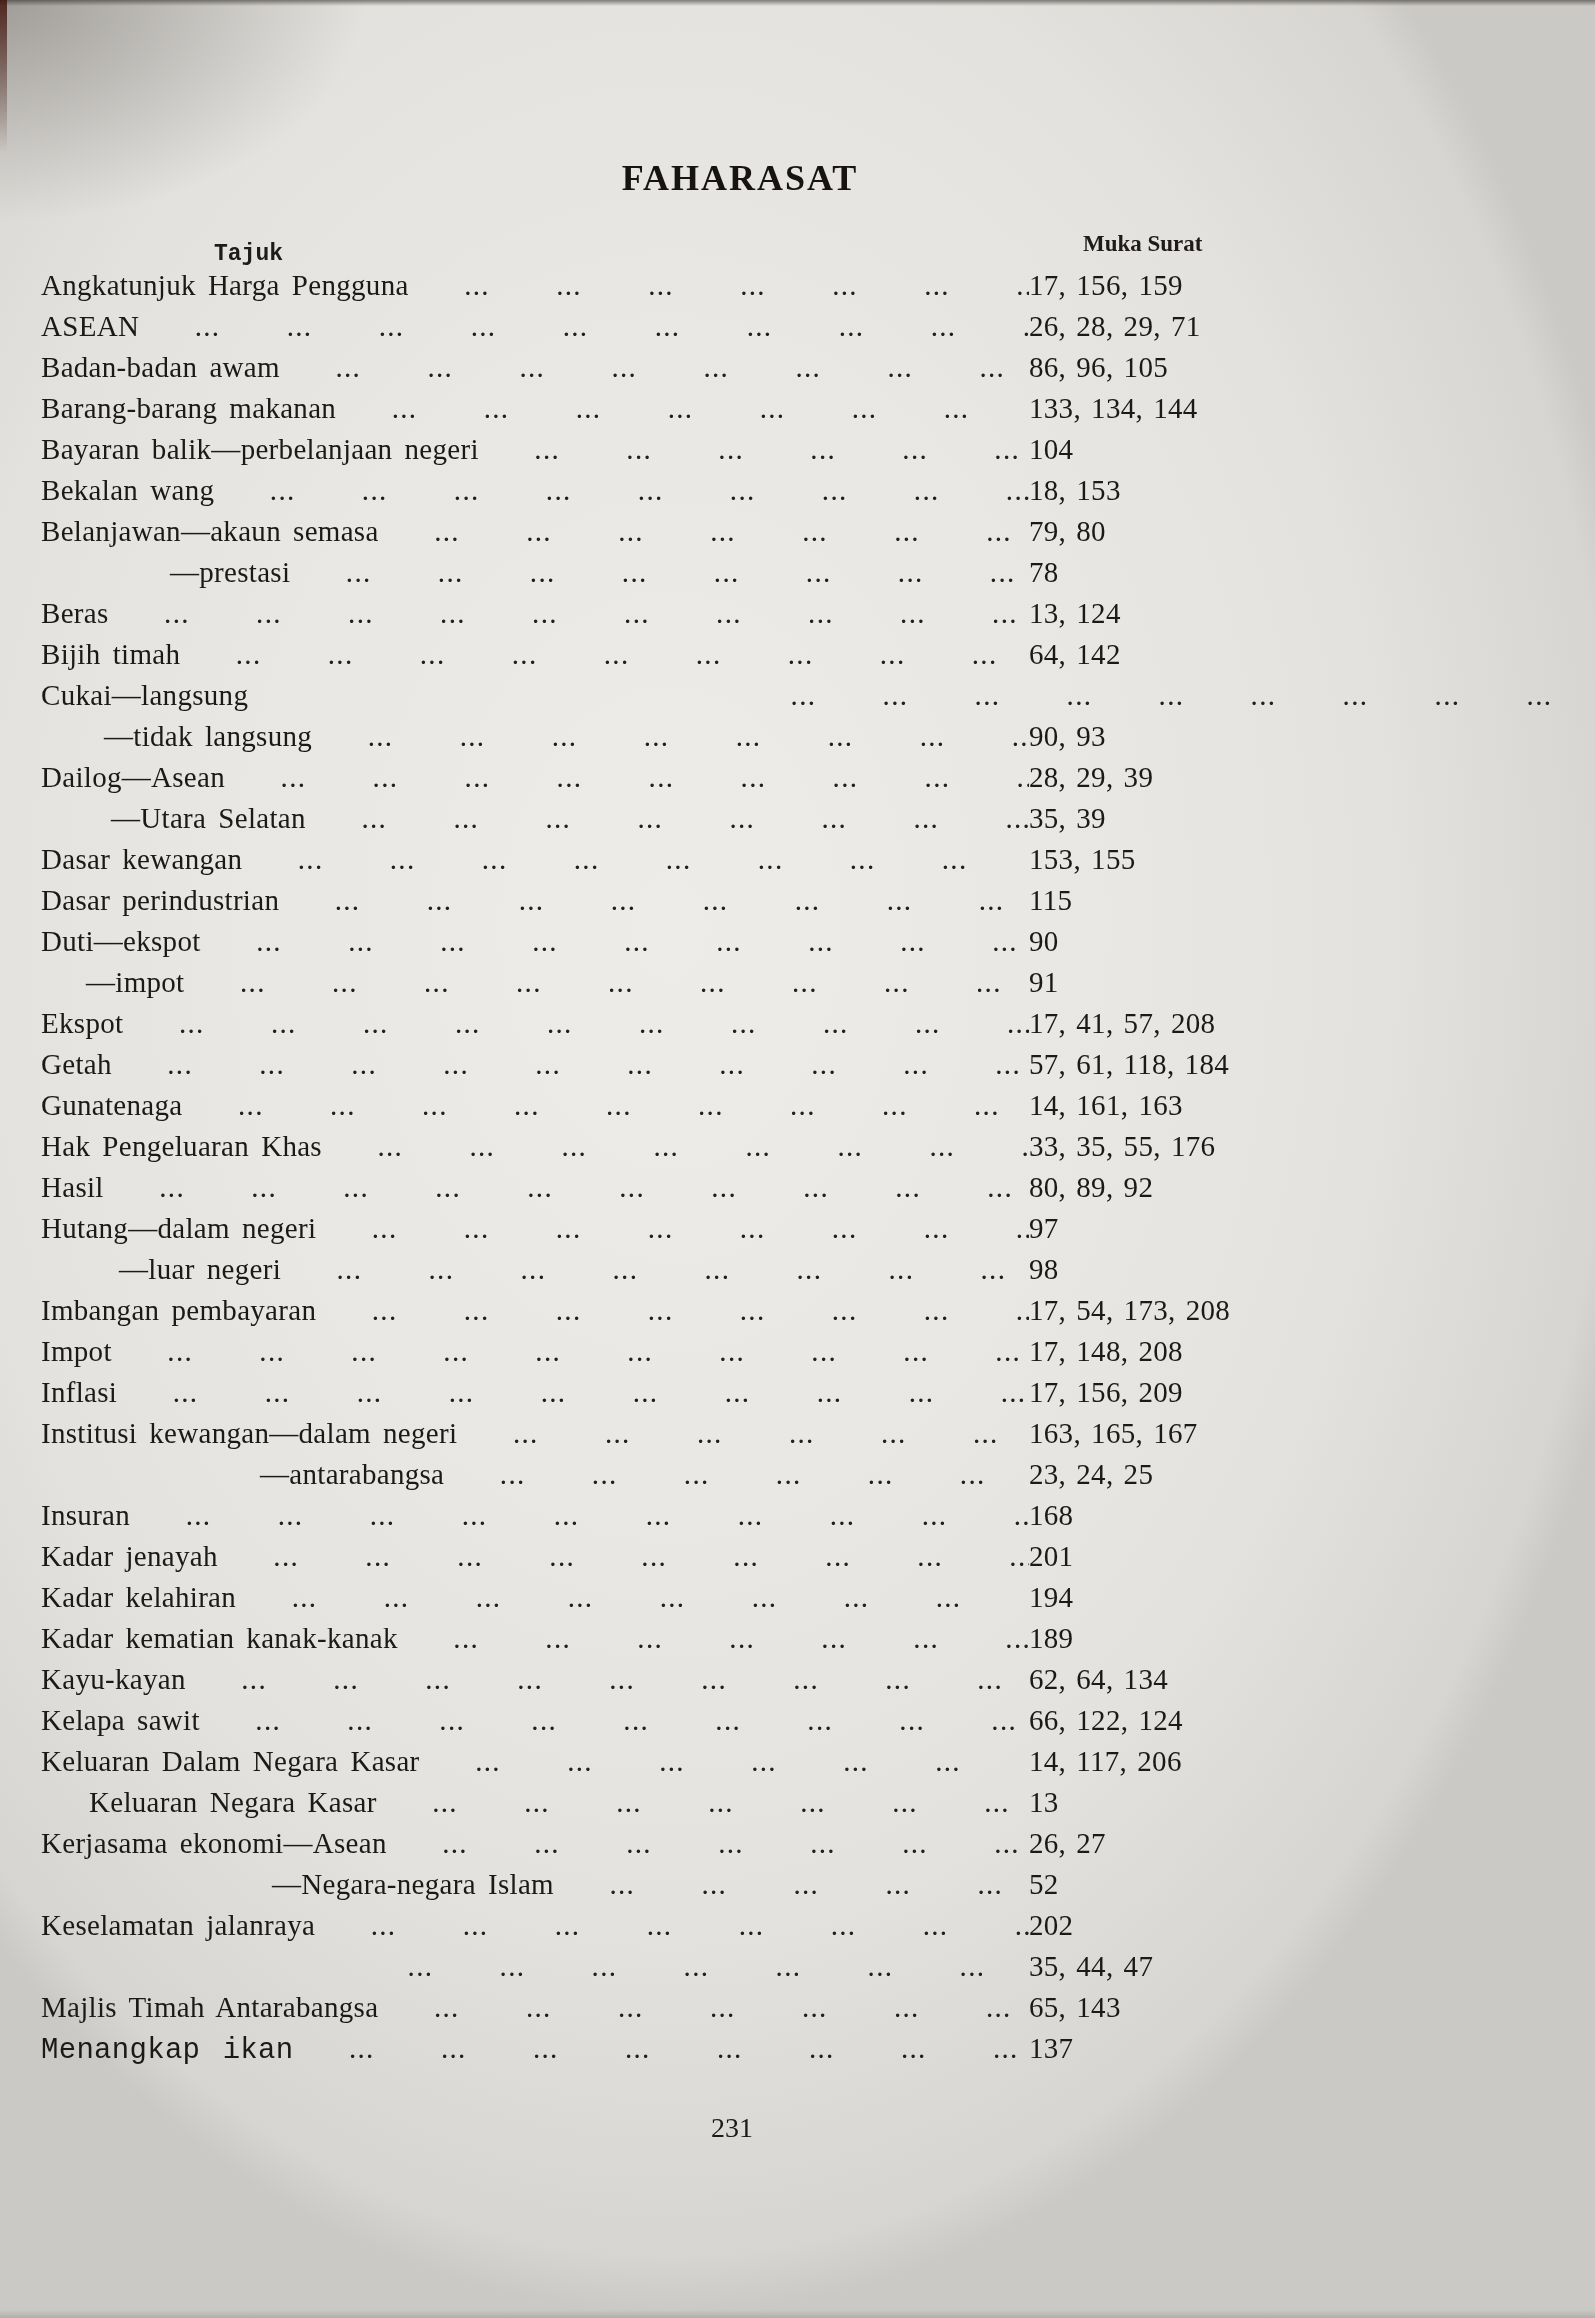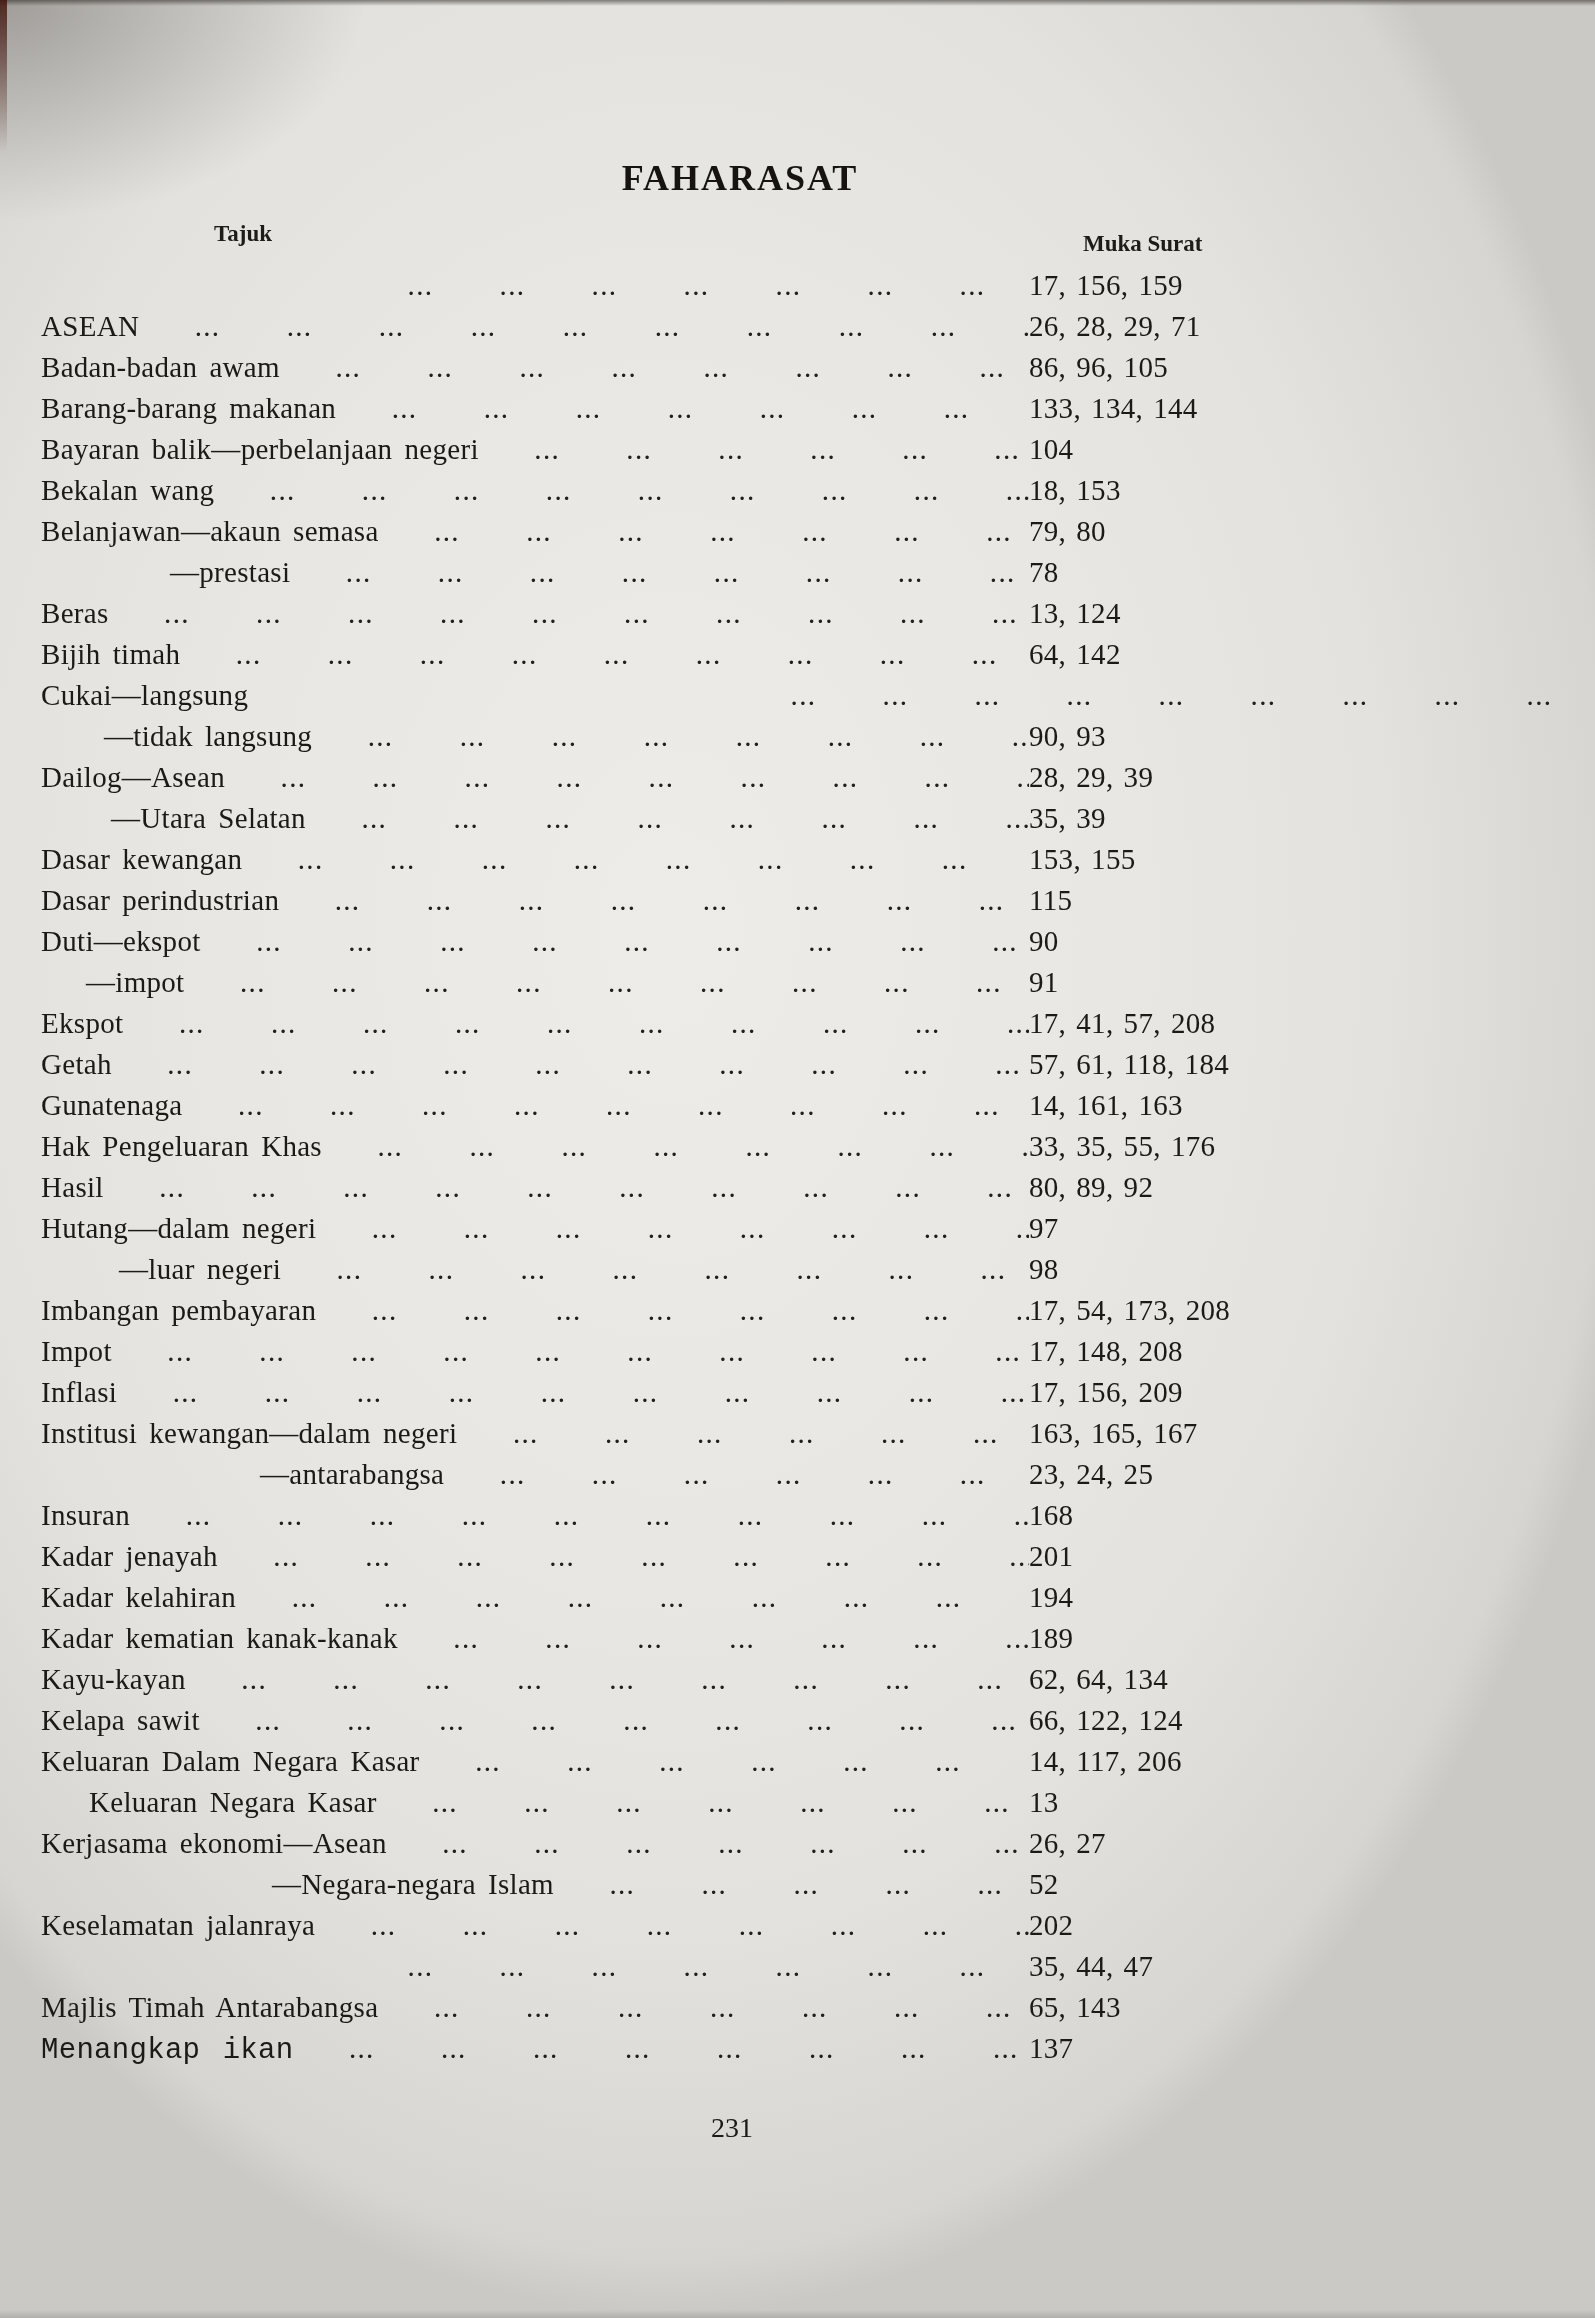--- a/index.html
+++ b/index.html
@@ -20,21 +20,21 @@
     background:radial-gradient(ellipse at 0% 0%, rgba(42,37,33,.32), rgba(42,37,33,0) 70%);}
   .edge-bottom{position:absolute;bottom:0;left:0;width:100%;height:9.2px;
     background:linear-gradient(to top, rgba(40,36,32,.18), rgba(40,36,32,0));}
 
   .title{
     position:absolute;top:158px;left:8px;width:1464px;margin:0;
     text-align:center;font-size:36px;font-weight:bold;letter-spacing:2px;
     color:#161310;line-height:40px;
   }
   .col-header{position:absolute;font-size:23px;font-weight:bold;color:#1e1b18;line-height:28px;}
-  .col-header-left{top:220px;left:214px;}
+  .col-header-left{top:240px;left:214px;font-family:Liberation Mono, monospace;}
   .col-header-right{top:230px;left:1083px;}
 
   .entries{position:absolute;top:265px;left:41px;right:0;}
   .row{
     display:flex;align-items:baseline;
     height:41px;line-height:41px;
     font-size:29px;white-space:nowrap;
   }
   .label{flex:0 0 auto;letter-spacing:0.3px;word-spacing:4.6px;color:#1c1a17;}
   .leader{
@@ -59,20 +59,21 @@
   <div class="edge-left-red"></div>
   <div class="edge-bottom"></div>
 
   <h1 class="title">FAHARASAT</h1>
 
   <div class="col-header col-header-left">Tajuk</div>
   <div class="col-header col-header-right">Muka Surat</div>
 
   <div class="entries" id="entries">
       <div class="row">
+        <span class="label" style="padding-left: 0px;">Angkatunjuk Harga Pengguna</span>
         <span class="leader" aria-hidden="true"><i>...</i><i>...</i><i>...</i><i>...</i><i>...</i><i>...</i><i>...</i></span>
         <span class="pages">17, 156, 159</span>
       </div>
       <div class="row">
         <span class="label" style="padding-left: 0px;">ASEAN</span>
         <span class="leader" aria-hidden="true"><i>...</i><i>...</i><i>...</i><i>...</i><i>...</i><i>...</i><i>...</i><i>...</i><i>...</i><i>...</i></span>
         <span class="pages">26, 28, 29, 71</span>
       </div>
       <div class="row">
         <span class="label" style="padding-left: 0px;">Badan-badan awam</span>

